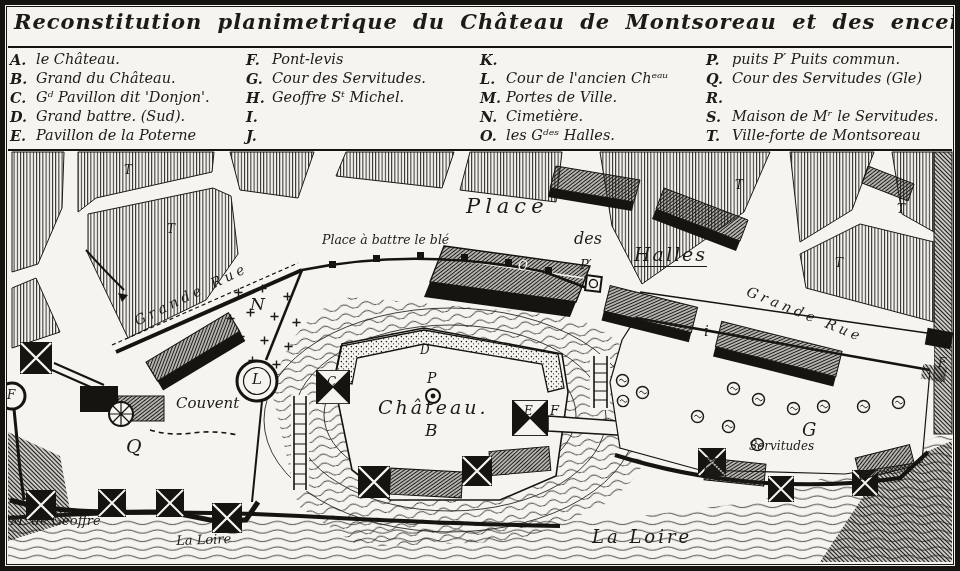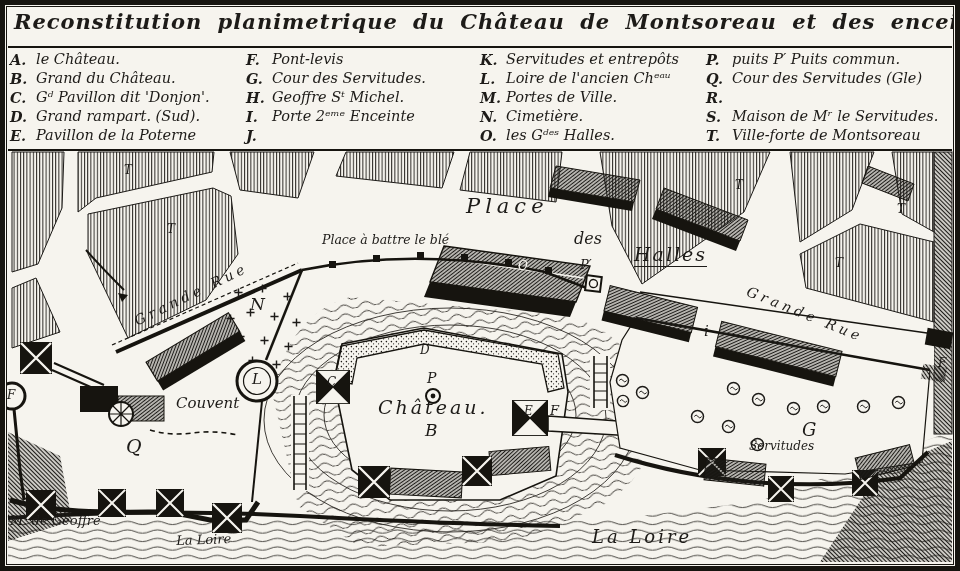--- a/index.html
+++ b/index.html
@@ -266,21 +266,21 @@
       <div class="lrow">
           <span class="lkey">B.</span>
           <span>Grand du Château.</span>
         </div>
       <div class="lrow">
           <span class="lkey">C.</span>
           <span>Gᵈ Pavillon dit 'Donjon'.</span>
         </div>
       <div class="lrow">
           <span class="lkey">D.</span>
-          <span>Grand rampart. (Sud).</span>
+          <span>Grand battre. (Sud).</span>
         </div>
       <div class="lrow">
           <span class="lkey">E.</span>
           <span>Pavillon de la Poterne</span>
         </div>
     </div>
     <div class="lcol c2">
       <div class="lrow">
           <span class="lkey">F.</span>
           <span>Pont-levis</span>
@@ -288,34 +288,32 @@
       <div class="lrow">
           <span class="lkey">G.</span>
           <span>Cour des Servitudes.</span>
         </div>
       <div class="lrow">
           <span class="lkey">H.</span>
           <span>Geoffre Sᵗ Michel.</span>
         </div>
       <div class="lrow">
           <span class="lkey">I.</span>
-          <span>Porte 2ᵉᵐᵉ Enceinte</span>
         </div>
       <div class="lrow">
           <span class="lkey">J.</span>
         </div>
     </div>
     <div class="lcol c3">
       <div class="lrow">
           <span class="lkey">K.</span>
-          <span>Servitudes et entrepôts</span>
         </div>
       <div class="lrow">
           <span class="lkey">L.</span>
-          <span>Loire de l'ancien Chᵉᵃᵘ</span>
+          <span>Cour de l'ancien Chᵉᵃᵘ</span>
         </div>
       <div class="lrow">
           <span class="lkey">M.</span>
           <span>Portes de Ville.</span>
         </div>
       <div class="lrow">
           <span class="lkey">N.</span>
           <span>Cimetière.</span>
         </div>
       <div class="lrow">

